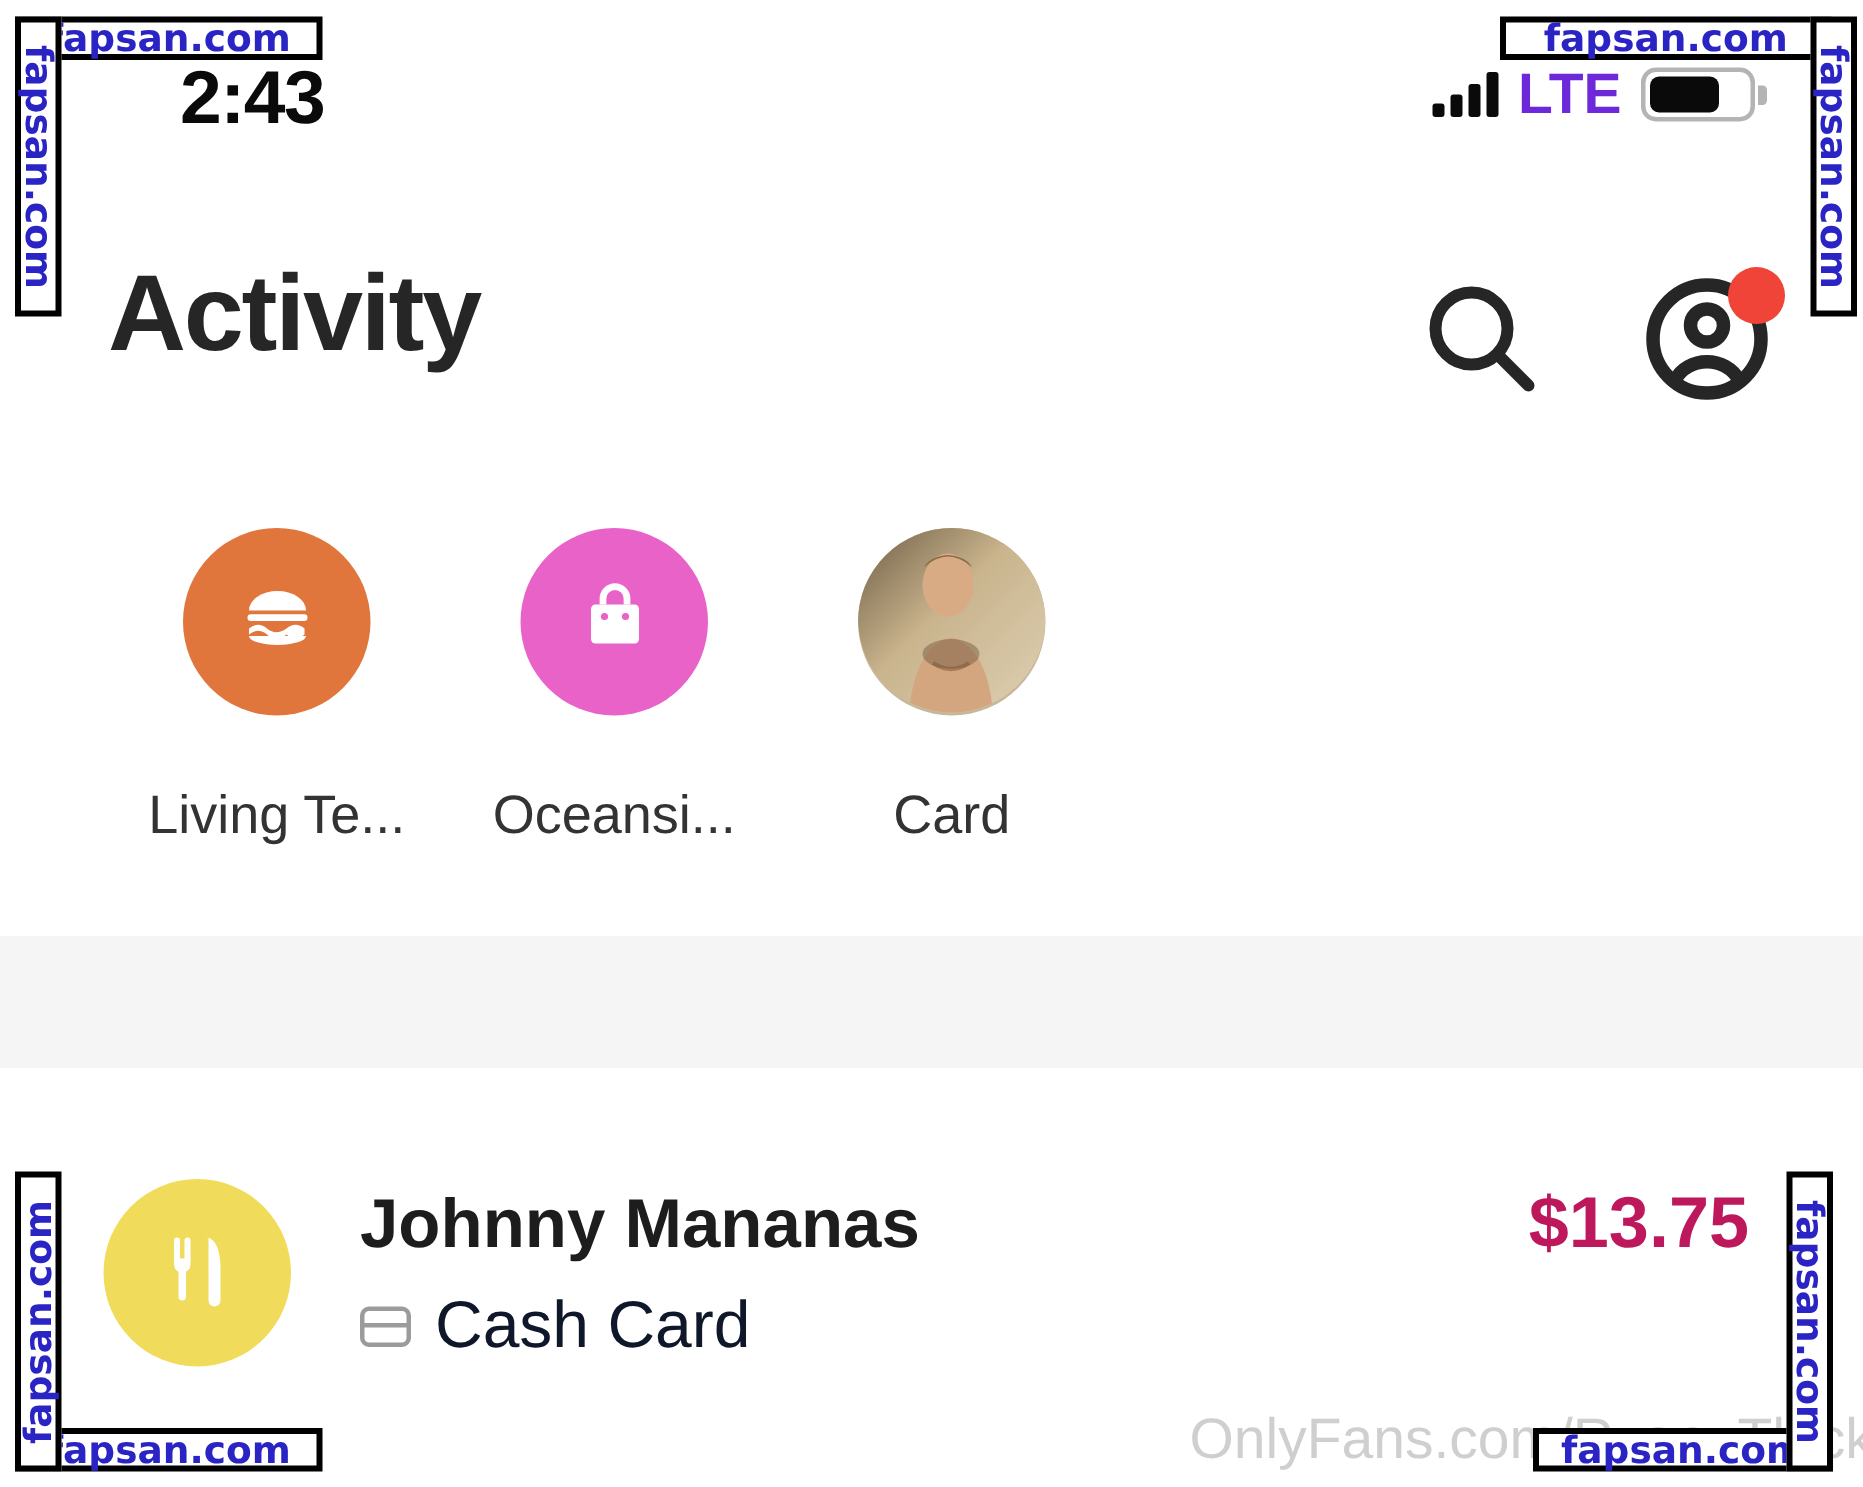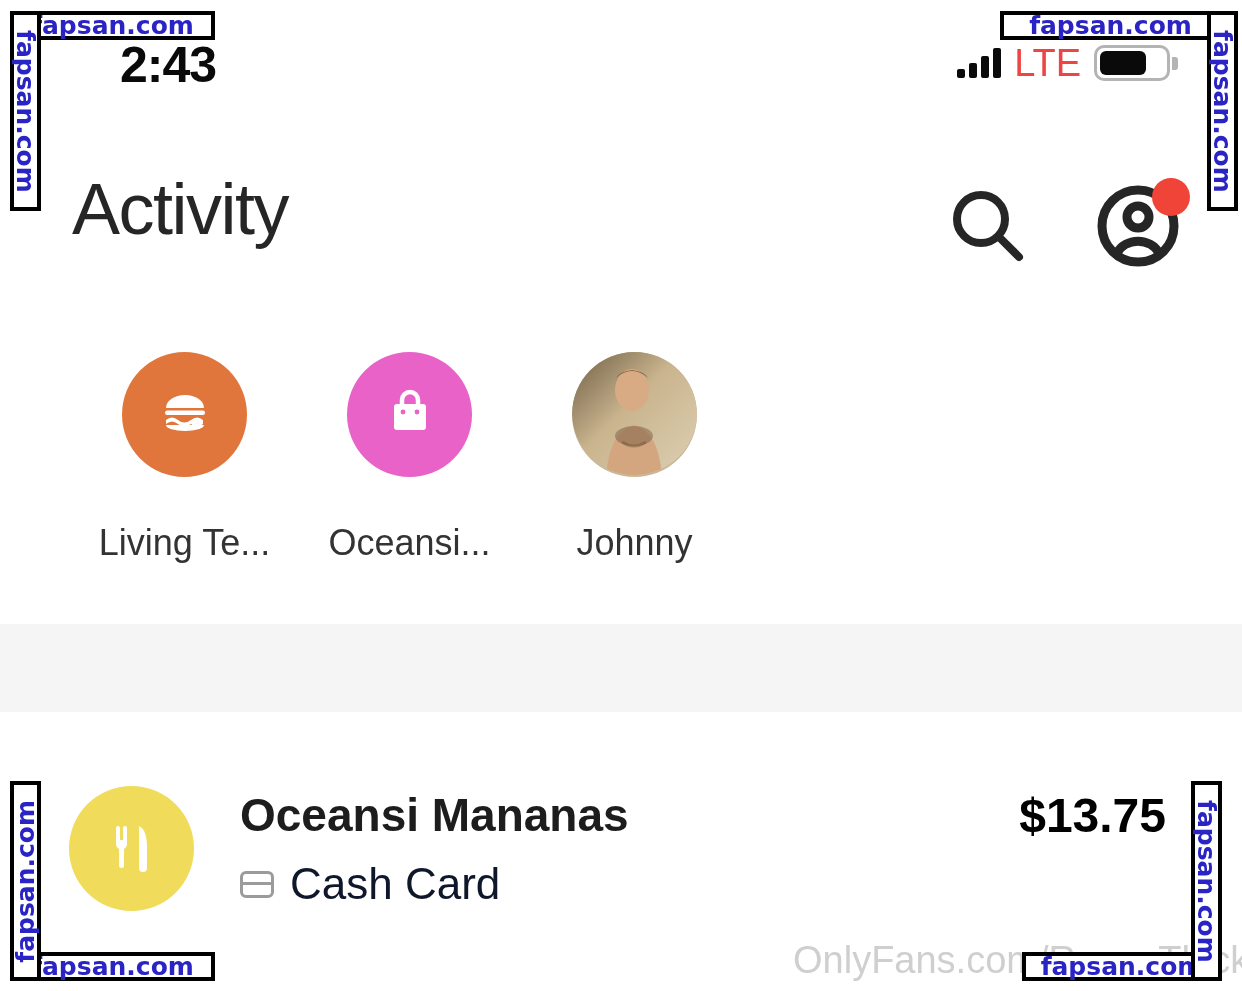--- a/index.html
+++ b/index.html
@@ -22,37 +22,37 @@
   .status-right {
     position:absolute; right:64px; top:44px;
     display:flex; align-items:center; gap:13px;
   }
   .signal { display:flex; align-items:flex-end; gap:4px; height:30px; }
   .signal i { display:block; width:8px; background:#0a0a0a; border-radius:2px; }
   .signal i:nth-child(1){ height:9px; }
   .signal i:nth-child(2){ height:15px; }
   .signal i:nth-child(3){ height:22px; }
   .signal i:nth-child(4){ height:30px; }
-  .lte { font-size:38px; font-weight:400; color:#ef4444; letter-spacing:0px; line-height:1;text-align:center; }
+  .lte { font-size:38px; font-weight:700; color:#6d28d9; letter-spacing:0px; line-height:1;text-align:center; }
   .battery { position:relative; display:flex; align-items:center; }
   .battery-body {
     width:76px; height:36px; border:3px solid #b4b4b4;
     border-radius:10px; padding:3px; display:flex; align-items:center;
   }
   .battery-fill { height:100%; width:72%; background:#0a0a0a; border-radius:6px; }
   .battery-cap {
     width:6px; height:13px; background:#b4b4b4;
     border-radius:0 3px 3px 0; margin-left:2px;
   }
 
   
   .header { position:absolute; top:170px; left:0; width:1242px; height:130px; }
   .page-title {
     position:absolute; left:72px; top:0;
-    font-size:72px; font-weight:normal; color:#262626;
+    font-size:72px; font-weight:bold; color:#262626;
     letter-spacing:-1.5px; line-height:1.1;
   }
   .header-actions {
     position:absolute; right:58px; top:12px;
     display:flex; align-items:center; gap:58px;
   }
   .icon-btn { position:relative; width:92px; height:92px; display:flex; align-items:center; justify-content:center; }
   .badge-dot {
     position:absolute; width:38px; height:38px; border-radius:50%;
     background:#f04438; top:-4px; right:-6px;
@@ -88,21 +88,21 @@
   }
   .txn-sub {
     position:absolute; left:240px; top:80px;
     display:flex; align-items:center; gap:16px;
     font-size:44px; color:#0f172a; line-height:1.1;
   }
   .card-ico { width:34px; height:27px; border:3px solid #9b9b9b; border-radius:6px; position:relative; }
   .card-ico::after { content:""; position:absolute; left:-3px; right:-3px; top:8px; height:3px; background:#9b9b9b; }
   .txn-amount {
     position:absolute; right:76px; top:10px;
-    font-size:48px; font-weight:bold; color:#000000; line-height:1.1;
+    font-size:48px; font-weight:bold; color:#be185d; line-height:1.1;
   }
 
   
   .of-wm {
     position:absolute; left:793px; top:941px;
     font-size:38px; color:#cfcfcf; white-space:nowrap; line-height:1;
   }
 
   
   .wm { position:absolute; background:#ffffff; border:4px solid #000000; z-index:50;
@@ -219,21 +219,21 @@
               <rect width="125" height="125" fill="url(#bg)"></rect>
               <ellipse cx="60" cy="40" rx="17" ry="21" fill="#d9ab84"></ellipse>
               <path d="M44 28 q16 -14 32 0 q-4 -7 -16 -8 q-12 1 -16 8 z" fill="#8a6c45"></path>
               <path d="M34 125 q4 -44 28 -50 q24 6 28 50 z" fill="#d3a680"></path>
               <path d="M50 92 q12 8 24 0" fill="none" stroke="#a87f5c" stroke-width="3"></path>
               <ellipse cx="62" cy="86" rx="19" ry="10" fill="#6e553c" opacity="0.45"></ellipse>
             </g>
           </svg>
         </span>
       </div>
-      <div class="contact-label">Johnny</div>
+      <div class="contact-label">Card</div>
     </div>
 
     <div class="contact">
       
       
     </div>
 
   </div>
 
   <div class="band"></div>
@@ -243,21 +243,21 @@
       <span>
         <svg width="58" height="58" viewBox="0 0 58 58">
           <rect x="13" y="8" width="4" height="16" rx="2" fill="#ffffff"></rect>
           <rect x="20" y="8" width="4" height="16" rx="2" fill="#ffffff"></rect>
           <path d="M13 22 h11 v4 a5.5 5.5 0 0 1 -11 0 z" fill="#ffffff"></path>
           <rect x="16" y="24" width="5" height="26" rx="2.5" fill="#ffffff"></rect>
           <path d="M34 8 c8 0 10 12 10 20 v22 a4 4 0 0 1 -8 0 v-42 z" fill="#ffffff"></path>
         </svg>
       </span>
     </div>
-    <div class="txn-title">Oceansi Mananas</div>
+    <div class="txn-title">Johnny Mananas</div>
     <div class="txn-sub">
       <span class="card-ico"></span>
       <span>Cash Card</span>
     </div>
     <div class="txn-amount">$13.75</div>
   </div>
 
   <div class="of-wm">OnlyFans.com/Ryan_Thick</div>
 
   <div class="wm h wm-tl-h">

